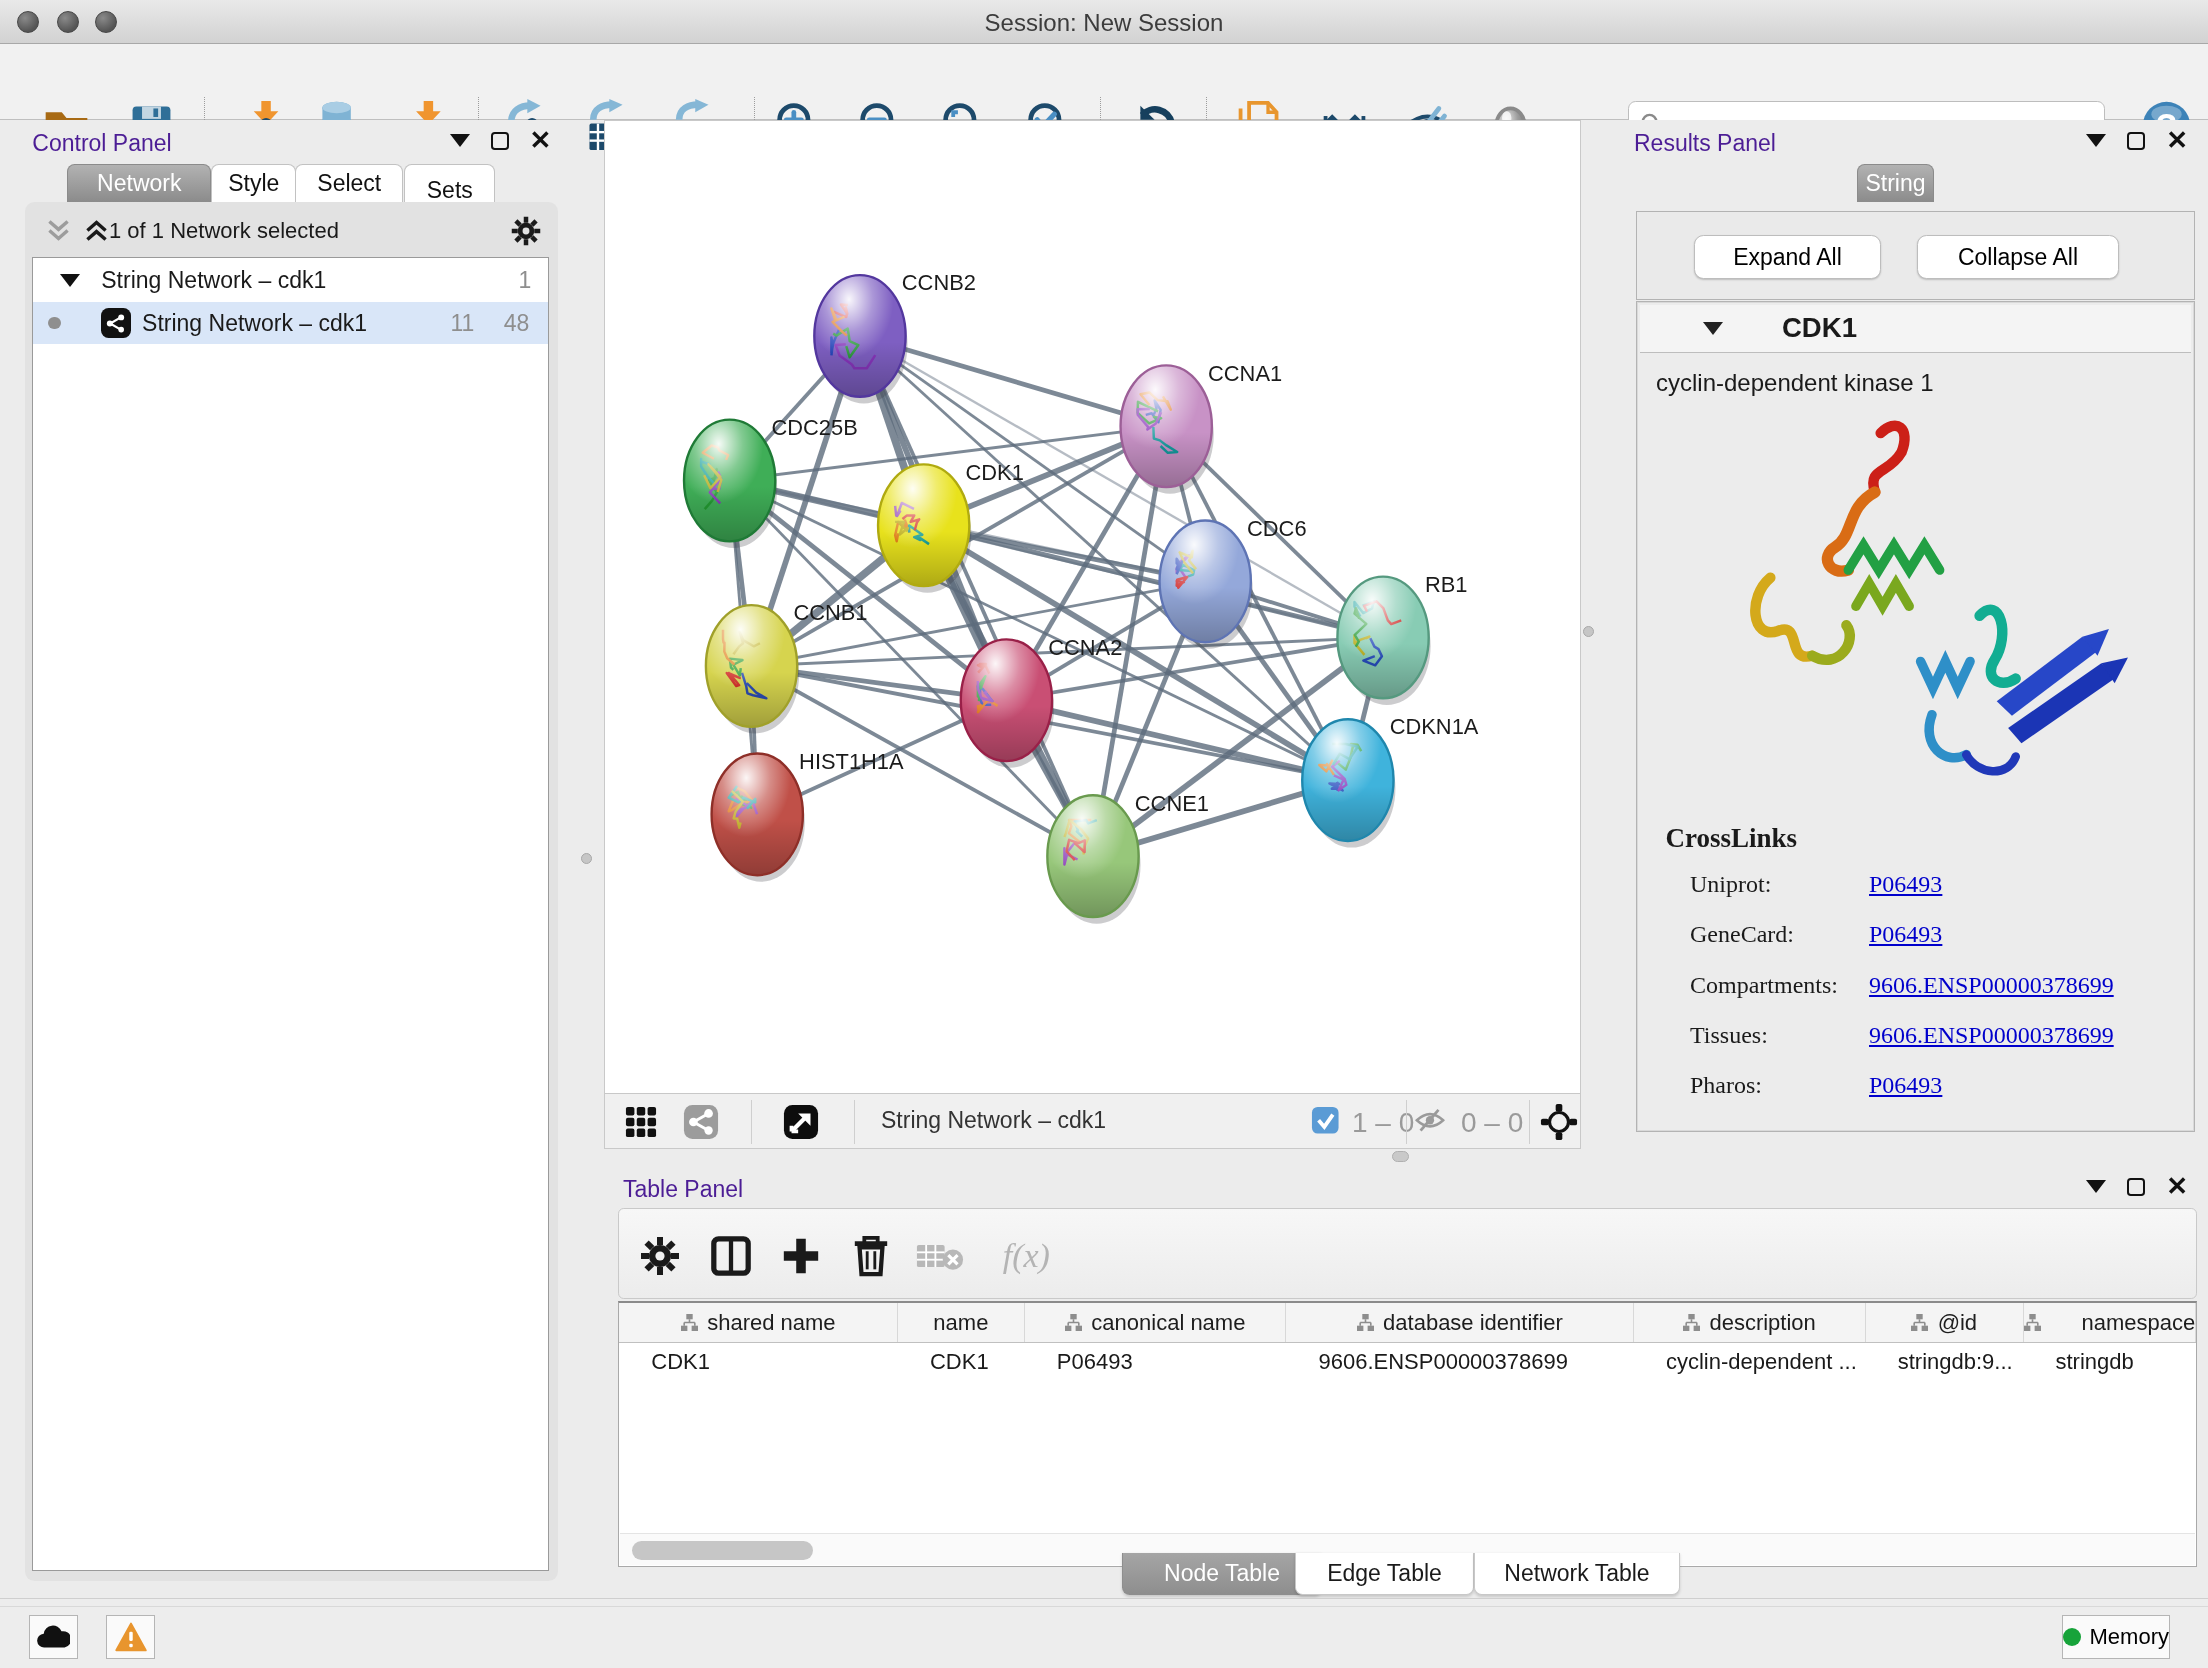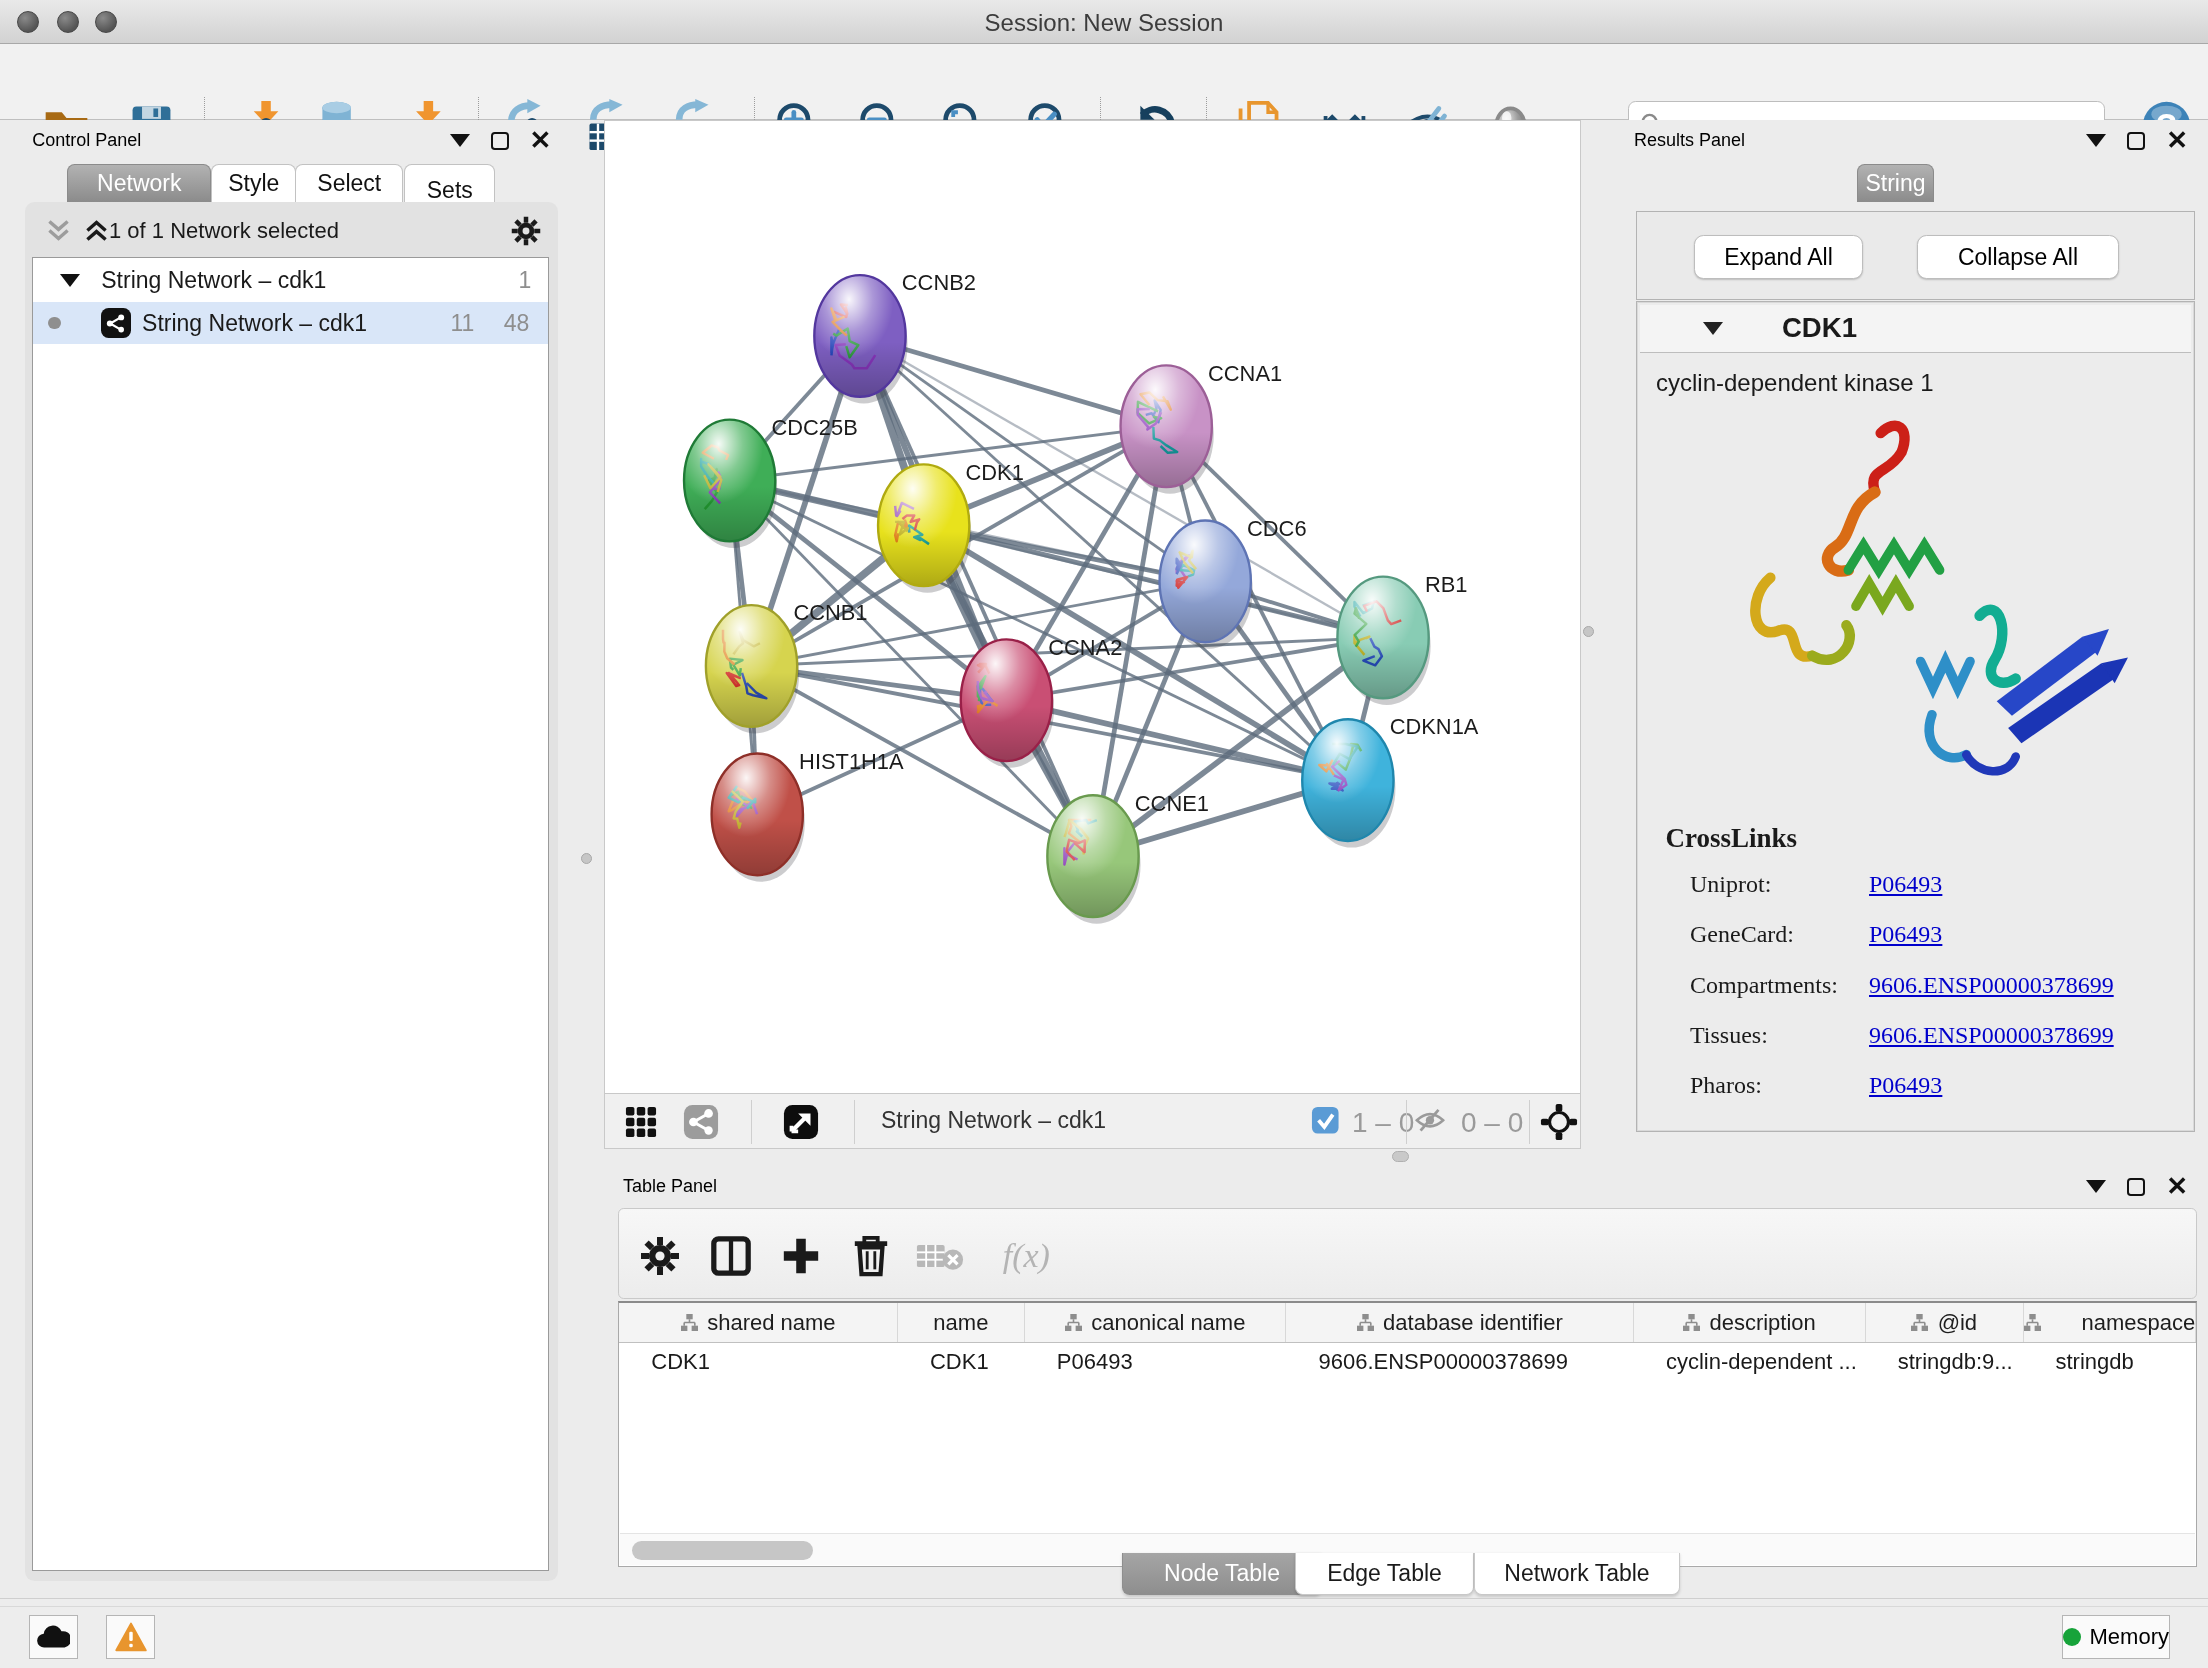--- a/index.html
+++ b/index.html
@@ -18,21 +18,21 @@
   #toolbar { left:0; top:44px; width:2208px; height:76px; background:#f1f1f1; border-bottom:1px solid #bfbfbf; }
   .tbtn { position:absolute; top:49px; width:65px; height:65px; border:none; background:none;
     display:flex; align-items:center; justify-content:center; padding:0; cursor:pointer; }
   .tbtn svg { width:53px; height:53px; }
   .tsep { position:absolute; top:53px; height:55px; width:0; border-left:1.9px dotted #9c9c9c; }
   #search-box { left:1628px; top:57px; width:477px; height:44px; background:#fff;
     border:1.9px solid #bdbdbd; border-radius:7.6px; display:flex; align-items:center; padding-left:9.5px; }
   #search-input { border:none; outline:none; font-size:21px; width:418px; background:transparent; }
 
   
-  .panel-title { font-size:18px; color:#000000; }
+  .panel-title { font-size:23px; color:#4c1d95; }
   .ph-icons { position:absolute; top:11.4px; display:flex; gap:21px; align-items:center; }
   .icon-tri { width:0; height:0; border-left:10.5px solid transparent; border-right:10.5px solid transparent; border-top:13.3px solid #111; }
   .icon-sq { width:18px; height:18px; border:2.9px solid #111; border-radius:3.8px; }
   .icon-x  { font-size:26px; font-weight:bold; color:#111; line-height:19px; }
 
   .tab { display:flex; align-items:center; justify-content:center; font-size:23px;
     border:1px solid #c2c2c2; border-bottom:none; background:#fff; border-radius:7.6px 7.6px 0 0; color:#111; cursor:pointer; }
   .tab.sel { background:linear-gradient(#b2b2b2,#8b8b8b); color:#fff; border-color:#8b8b8b; }
   .btab { display:flex; align-items:center; justify-content:center; font-size:23px;
     border:1px solid #c8c8c8; border-top:none; background:#fff; border-radius:0 0 7.6px 7.6px;
@@ -666,21 +666,21 @@
   <div class="ph-icons" style="right:21px">
     <span class="icon-tri"></span>
     <span class="icon-sq"></span>
     <span class="icon-x">✕</span>
   </div>
   <div class="tab sel abs" style="left:240px; top:44px; width:77px; height:38px">
       <span>String</span>
     </div>
 
   <div id="rp-btnframe">
-    <button class="rp-btn" style="left:57px; width:169px">
+    <button class="rp-btn" style="left:57px; width:187px">
         <span>Expand All</span>
       </button>
     <button class="rp-btn" style="left:280px; width:202px">
         <span>Collapse All</span>
       </button>
   </div>
 
   <div id="rp-main">
     <div id="rp-entry-head">
       <span class="icon-tri" style="margin-left:63px; border-top-color:#222"></span>

